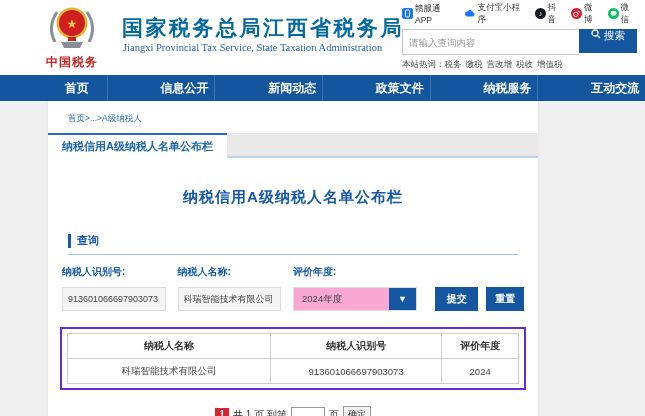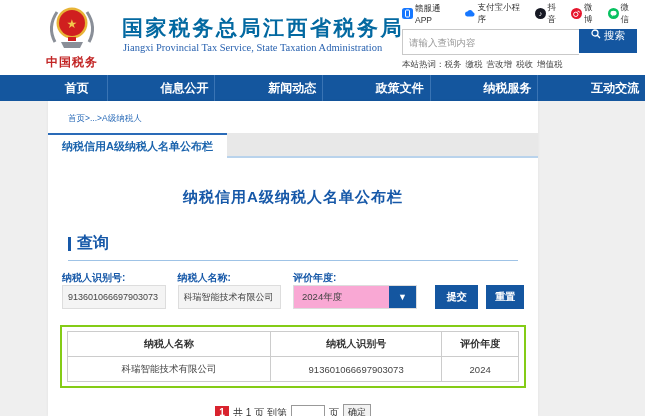--- a/index.html
+++ b/index.html
@@ -42,38 +42,38 @@
   .breadcrumb { padding:12px 0 0 20px; font-size:8.5px; color:#2a6bb8; }
   .tab-strip { margin-top:8px; height:25px; background:#e8e8e8;
     border-bottom:2px solid #b9d3ec; display:flex; }
   .tab-active { background:#fff; border-top:2px solid #2a6bb8; margin-bottom:-2px;
     padding:0 14px; display:flex; align-items:center; color:#1a63ad; font-size:11px;
     font-weight:bold; cursor:pointer; }
   .main-title { margin-top:30px; text-align:center; color:#1658a8; font-size:15px;
     font-weight:bold; letter-spacing:1px; }
   .query-head { margin:26px 20px 0 20px; display:flex; align-items:center; gap:6px; }
   .query-bar { width:3px; height:14px; background:#1658a8; }
-  .query-title { color:#1658a8; font-size:16px; font-weight:bold; }
+  .query-title { color:#1658a8; font-size:11px; font-weight:bold; }
   .query-rule { margin:6px 20px 0 20px; border-bottom:1px solid #9fc3e6; }
   .form-row { margin:10px 14px 0 14px; display:flex; align-items:flex-end; }
   .field { width:124px; margin-right:12px; }
-  .field-label { color:#1658a8; font-size:10px; font-weight:bold; margin-bottom:0; }
+  .field-label { color:#1658a8; font-size:10px; font-weight:bold; margin-bottom:8px; }
   .field-input { width:100%; height:24px; background:#f4f4f4; border:1px solid #ddd;
     font-size:9px; color:#444; padding:0 5px; outline:none; }
   .select-box { width:124px; height:24px; border:1px solid #ddd; background:#f9a8d4;
     display:flex; cursor:pointer; }
   .select-value { flex:1; font-size:9.5px; color:#444; display:flex; align-items:center;
     padding-left:8px; }
   .select-arrow { width:27px; background:#1456a0; color:#fff; display:flex;
     align-items:center; justify-content:center; font-size:9px; }
   .btn { height:24px; background:#1456a0; color:#fff; border:none; font-size:10px;
     font-weight:bold; cursor:pointer; }
   .btn-submit { width:52px; margin-left:18px;font-family:Liberation Mono, monospace; }
   .btn-reset { width:45px; margin-left:8px; }
-  .result-wrap { margin:16px 12px 16px 12px; border:2px solid #84cc16; padding:4px 5px; }
+  .result-wrap { margin:16px 12px 16px 12px; border:2px solid #6d28d9; padding:4px 5px; }
   table { width:100%; border-collapse:collapse; }
   th { border:1px solid #ccc; height:25px; font-size:10px; color:#333; font-weight:bold; }
   td { border:1px solid #ccc; height:25px; font-size:9.5px; color:#444; text-align:center; }
   .col-name { width:45%; } .col-id { width:38%; } .col-year { width:17%; }
   .pagination { margin-top:9px; display:flex; align-items:center; justify-content:center;
     gap:4px; font-size:10px; color:#333; }
   .page-cur { width:14px; height:14px; background:#d9232e; color:#fff; font-size:10px;
     font-weight:bold; display:flex; align-items:center; justify-content:center; cursor:pointer; }
   .page-input { width:34px; height:15px; border:1px solid #999; outline:none; font-size:9px; }
   .page-go { font-size:9px; border:1px solid #999; background:#f2f2f2; padding:1px 4px;

